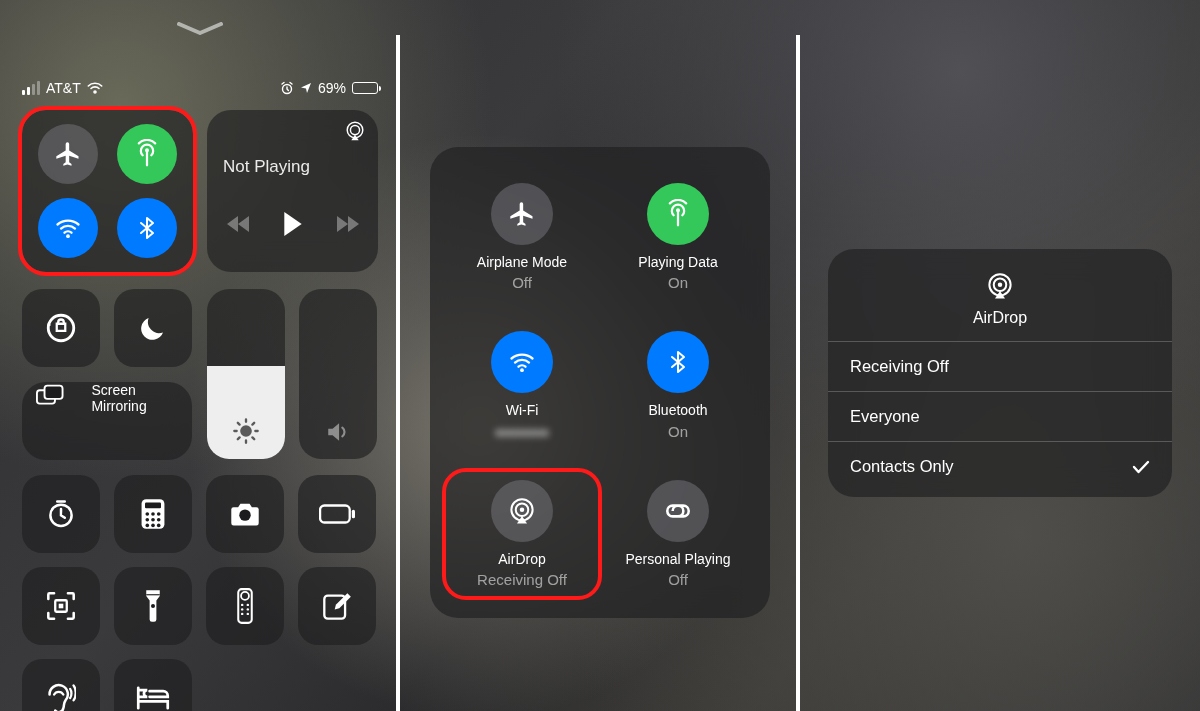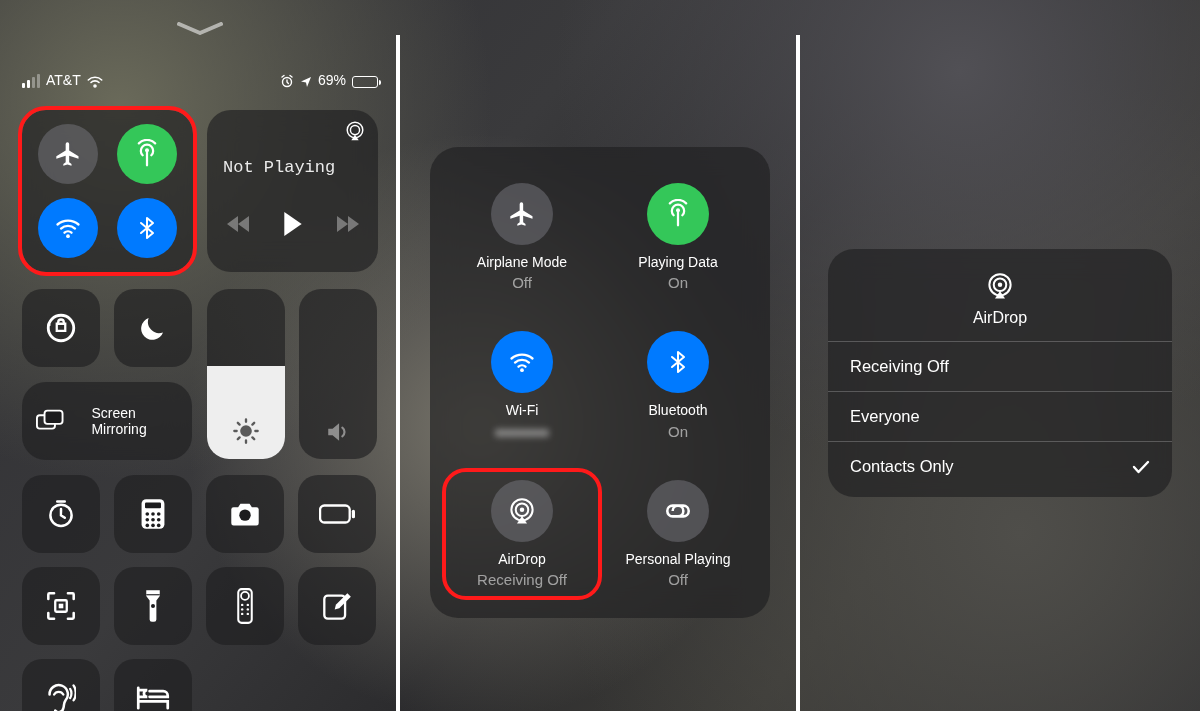--- a/index.html
+++ b/index.html
@@ -28,35 +28,35 @@
     position: absolute; top: 22px; left: 50%; transform: translateX(-50%);
     width: 46px; height: 14px;
   }
   .chevron svg { display: block; }
 
   .status-bar {
     position: absolute; top: 72px; left: 0; right: 0;
     display: flex; justify-content: space-between; align-items: center;
     padding: 0 22px; font-size: 14px; font-weight: 400;
   }
-  .status-left, .status-right { display: flex; align-items: flex-end; gap: 6px; }
+  .status-left, .status-right { display: flex; align-items: center; gap: 6px; margin-top: 8px; }
   .sig { display: inline-flex; gap: 2px; align-items: flex-end; }
   .sig span { width: 3px; background: #fff; border-radius: 1px; }
   .sig span.dim { background: rgba(255,255,255,0.35); }
   .sig span:nth-child(1){height:5px} .sig span:nth-child(2){height:8px}
   .sig span:nth-child(3){height:11px} .sig span:nth-child(4){height:14px}
 
   .batt { display: inline-flex; align-items: center; gap: 2px; }
   .batt-body { width: 26px; height: 12px; border: 1.2px solid #fff; border-radius: 3px; position: relative; }
   .batt-body::after { content:""; position:absolute; right:-4px; top:3px; width:2px; height:5px; background:#fff; border-radius:0 2px 2px 0;}
   .batt-fill { height:100%; background:#fff; border-radius:1px; width:63%; }
 
   .grid1 {
     position: absolute; top: 110px; left: 22px; right: 22px;
-    display: grid; grid-template-columns: 1fr 1fr; grid-auto-rows: 162px; gap: 14px; font-family: Liberation Mono, monospace;
+    display: grid; grid-template-columns: 1fr 1fr; grid-auto-rows: 162px; gap: 14px;
   }
   .quad { display: grid; grid-template-columns: 1fr 1fr; grid-template-rows: 1fr 1fr; place-items: center; padding: 12px; gap: 10px;}
   .circ {
     width: 60px; height: 60px; border-radius: 50%;
     display:flex; align-items:center; justify-content:center;
   }
   .circ.gray  { background: rgba(120,120,128,0.5); }
   .circ.green { background: #34c759; }
   .circ.blue  { background: #007aff; }
 
@@ -65,21 +65,21 @@
   .music { position: relative; padding: 16px 12px 10px; display:flex; flex-direction:column; gap:20px; justify-content:center; }
   .music .airplay { position:absolute; top:10px; right:12px; }
   .music-title { font-size: 17px; color: rgba(255,255,255,0.9); margin-left: 4px; margin-top: 6px;}
   .music-controls { display:flex; justify-content:center; align-items:center; gap:30px; margin-top: 14px;}
   .music-controls .dim { opacity: .35; }
 
   .row3 { position:absolute; top:289px; left:22px; display:flex; gap:14px; }
   .small-tile { width: 78px; height: 78px; border-radius: 20px; background: rgba(30,30,32,0.65); display:flex; align-items:center; justify-content:center; }
   .mirroring {
     position:absolute; top:382px; left:22px; width:170px; height:78px;
-    display:flex; align-items:center; gap:27px; padding:0 14px; font-size:14px;
+    display:flex; align-items:flex-start; gap:27px; padding:0 14px; font-size:14px;
   }
   .mirroring .lbl { line-height:1.15; }
 
   .sliders { position:absolute; top:289px; left:207px; display:flex; gap:14px; }
   .vslider { width:78px; height:170px; border-radius:22px; background: rgba(30,30,32,0.65); position:relative; overflow:hidden; display:flex; align-items:flex-end; justify-content:center; padding-bottom:14px;}
   .vslider .fill { position:absolute; left:0; right:0; bottom:0; background:#fff; opacity:.92; }
   .vslider .ico { position:relative; z-index:1; opacity:.9; }
 
   .apps {
     position:absolute; top:475px; left:22px; right:22px;

